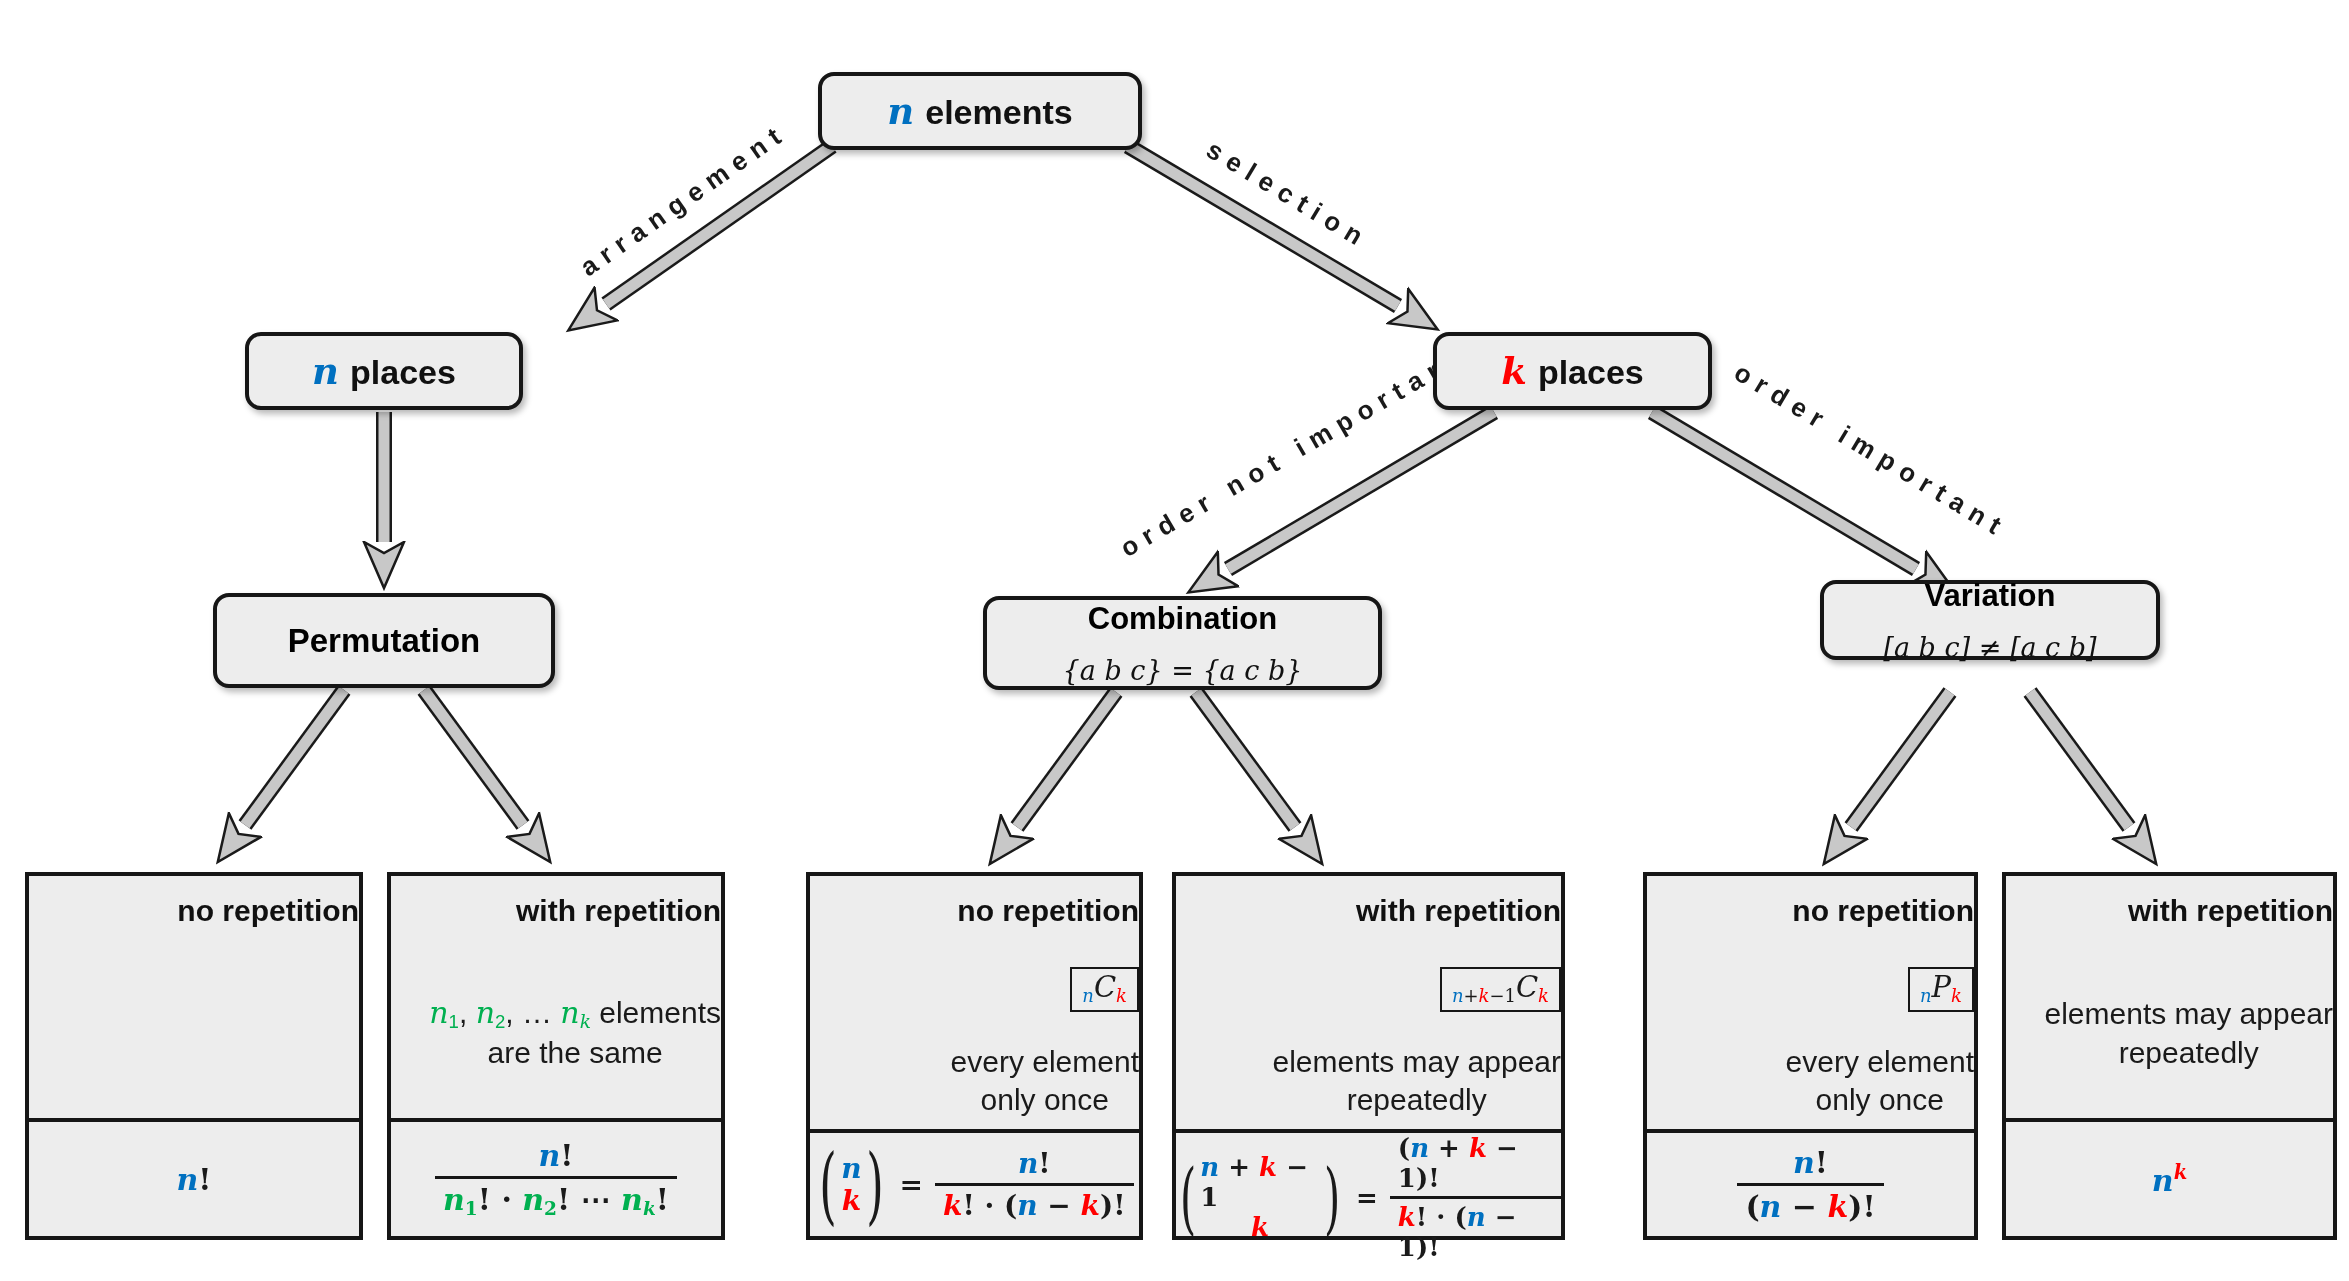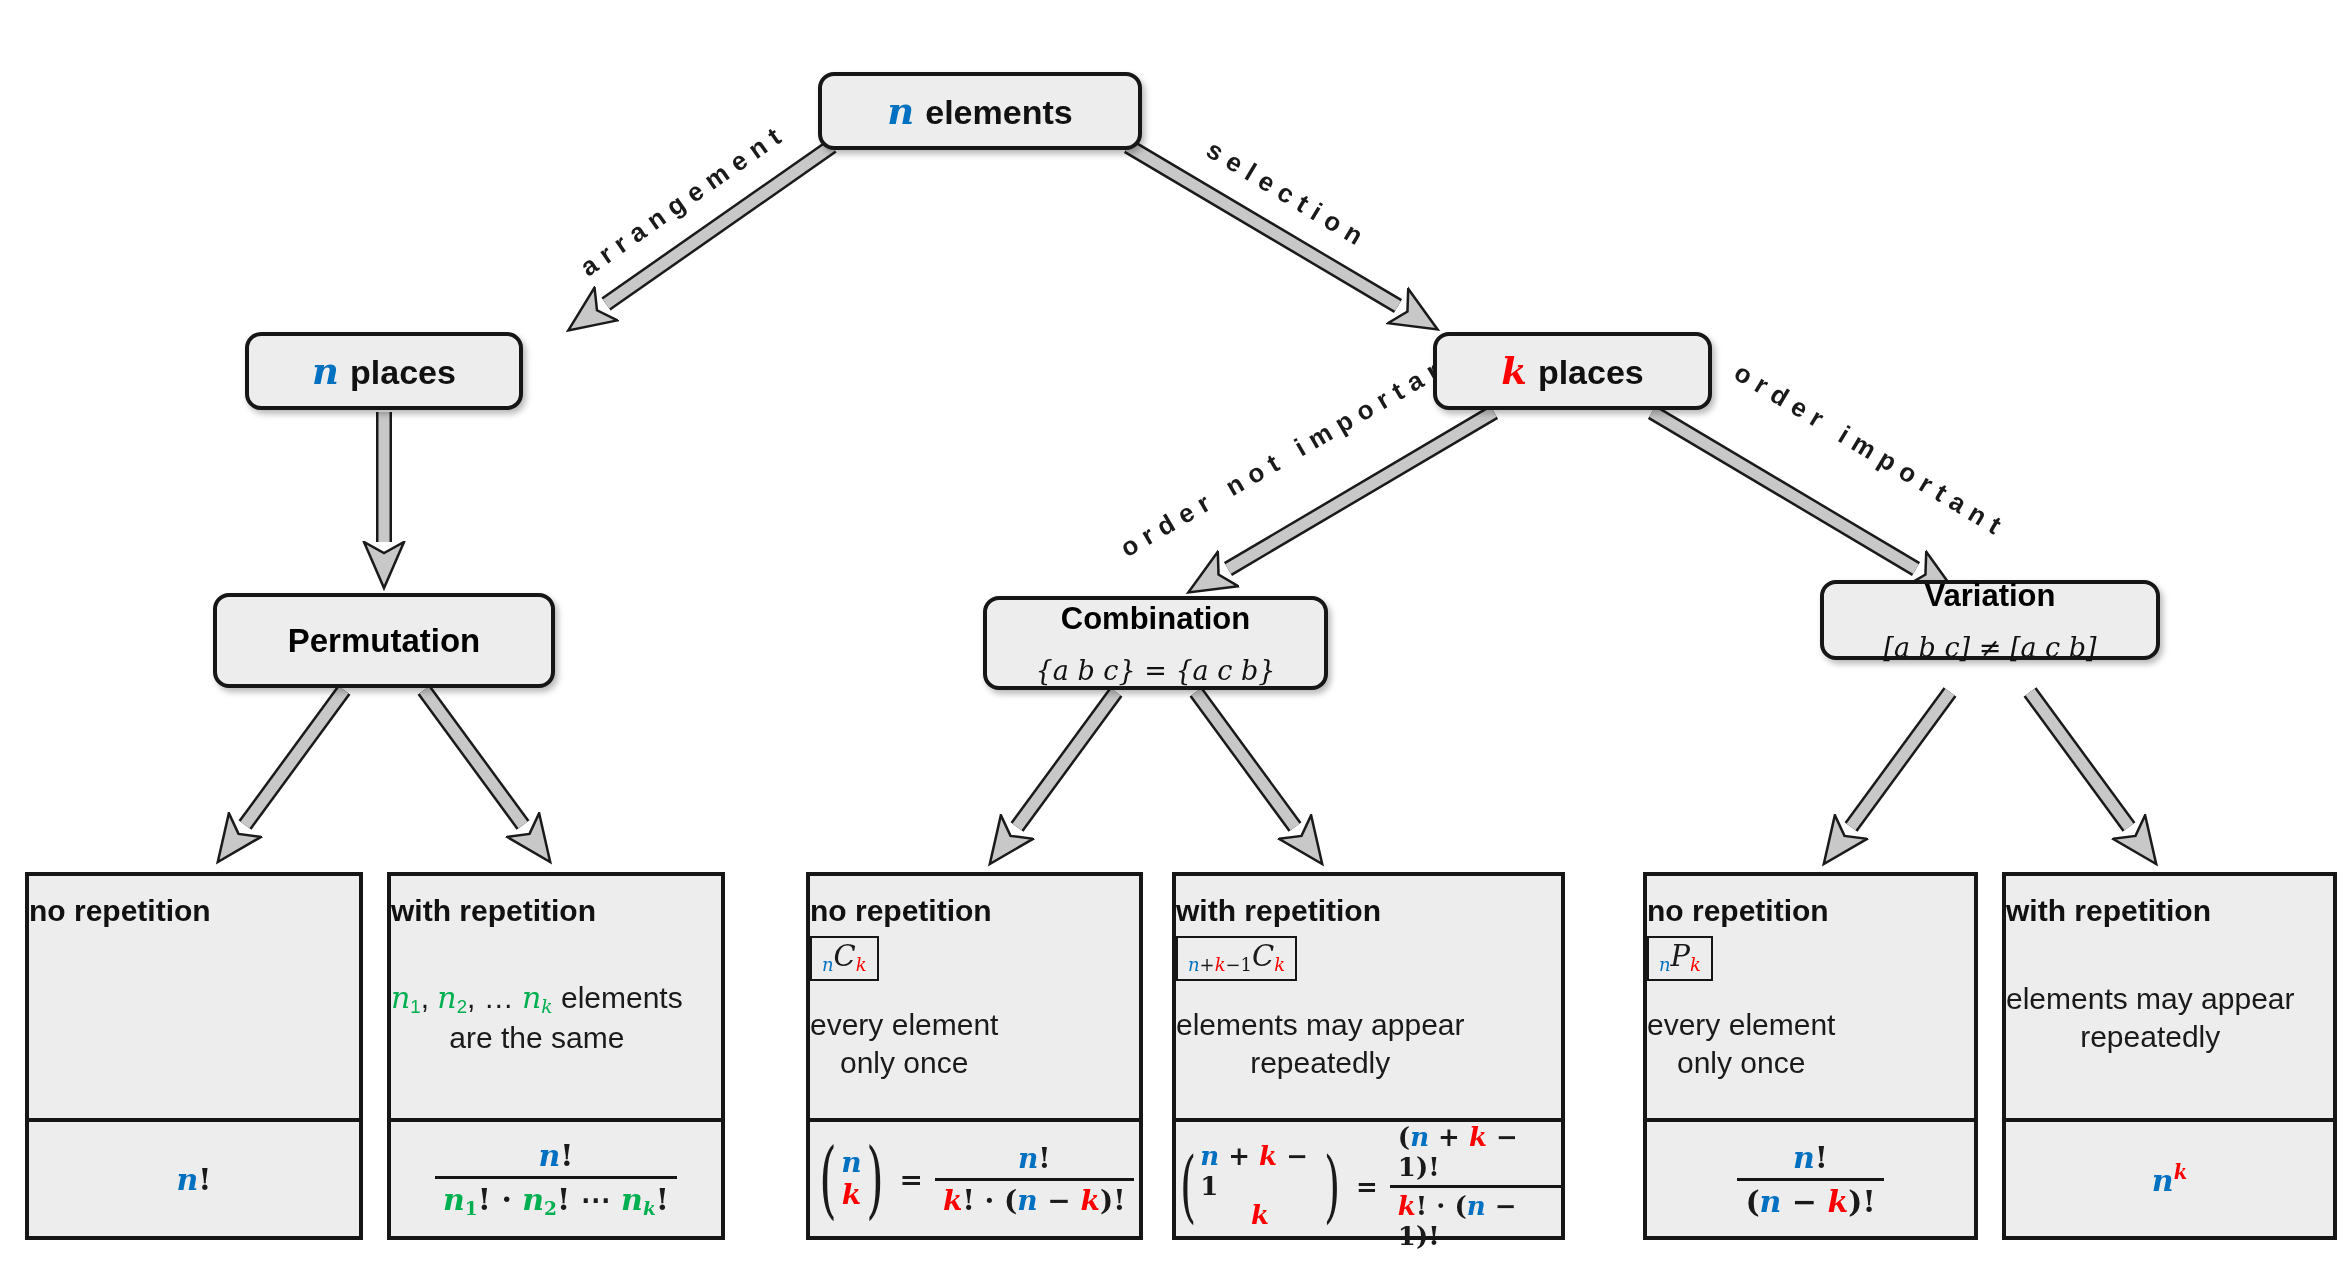--- a/index.html
+++ b/index.html
@@ -17,21 +17,21 @@
   .mvar{font-family:"DejaVu Serif",serif;font-style:italic;font-weight:bold;font-size:37px;margin-right:11px;}
   .ntext{font-weight:bold;font-size:34px;color:#111;}
 
   
   .edge-label{position:absolute;white-space:nowrap;font-weight:600;font-size:26px;letter-spacing:8px;
               color:#1a1a1a;transform:translate(-50%,-50%) rotate(var(--r,0deg));}
 
   
   .leaf{position:absolute;top:872px;height:368px;background:#ededed;border:4px solid #161616;
         box-sizing:border-box;display:flex;flex-direction:column;}
-  .leaf-top{flex:0 0 242px;border-bottom:4px solid #161616;display:flex;flex-direction:column;align-items:flex-start;}
+  .leaf-top{flex:0 0 242px;border-bottom:4px solid #161616;display:flex;flex-direction:column;align-items:flex-end;gap:31px;}
   .leaf-title{margin-top:18px;font-weight:bold;font-size:30px;color:#111;}
   .badge{margin-top:8px;border:2.5px solid #161616;padding:1px 10px 3px 10px;background:#ededed;
          font-family:"DejaVu Serif",serif;font-weight:normal;font-size:29px;line-height:1.2;}
   .leaf-desc{flex:1;display:flex;flex-direction:column;justify-content:center;text-align:center;
              font-size:30px;line-height:1.28;padding-bottom:10px;}
   .leaf-formula{flex:1;display:flex;align-items:center;justify-content:center;
                 font-family:"DejaVu Serif",serif;font-weight:bold;font-size:30px;}
   .leaf-formula.small{font-size:28px;}
   .leaf-formula.xsmall{font-size:26px;}
 
@@ -125,21 +125,21 @@
   </div>
   <div class="node" style="left:1433px;top:332px;width:279px;height:78px">
     <div class="row">
         <span class="mvar c-r">k</span>
         <span class="ntext">places</span>
       </div>
   </div>
   <div class="node" style="left:213px;top:593px;width:342px;height:95px">
     <div class="node-title">Permutation</div>
   </div>
-  <div class="node" style="left:983px;top:596px;width:345px;height:94px">
+  <div class="node" style="left:983px;top:596px;width:399px;height:94px">
     <div class="node-title" style="font-size:31px">Combination</div>
     <div class="node-sub">{a b c} = {a c b}</div>
   </div>
   <div class="node" style="left:1820px;top:580px;width:340px;height:80px">
     <div class="node-title" style="font-size:31px">Variation</div>
     <div class="node-sub">[a b c] ≠ [a c b]</div>
   </div>
 
   <div class="leaf" style="left:25px;width:338px">
     <div class="leaf-top">

